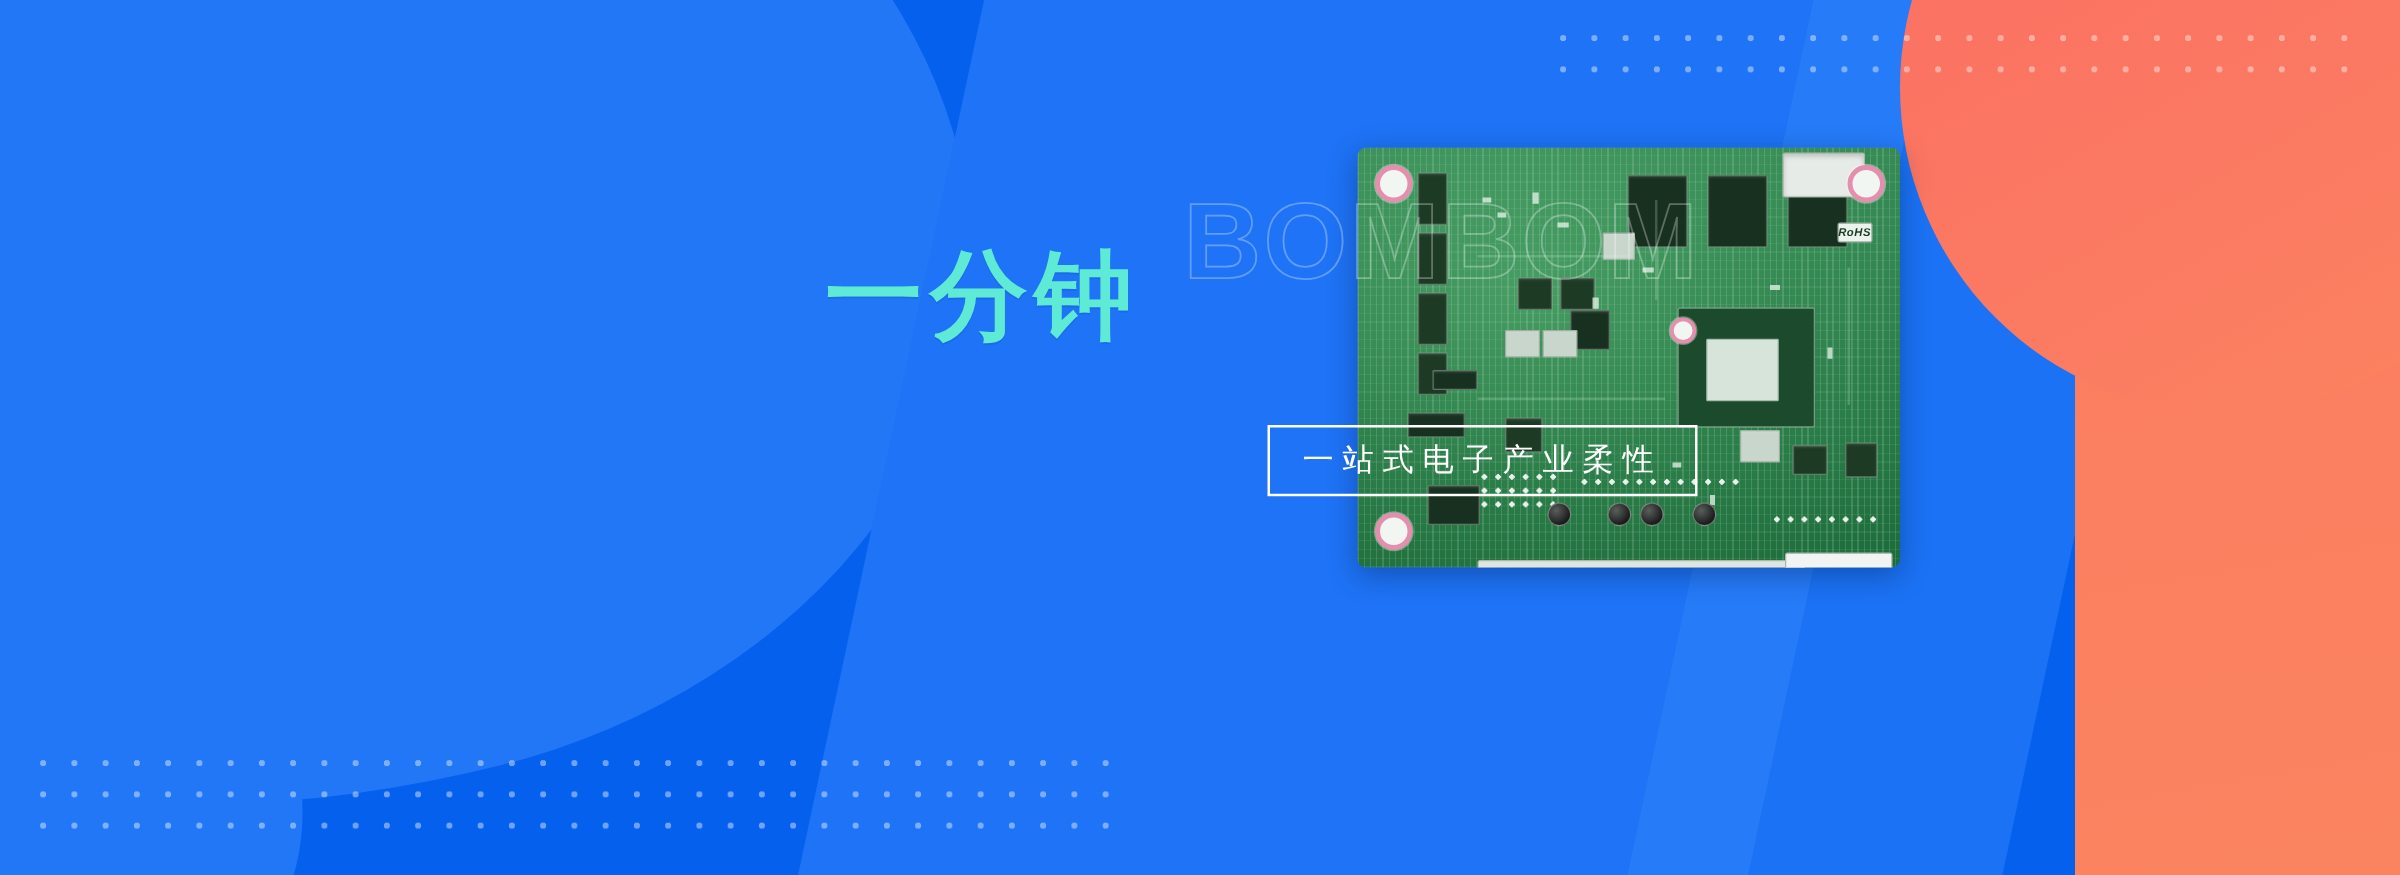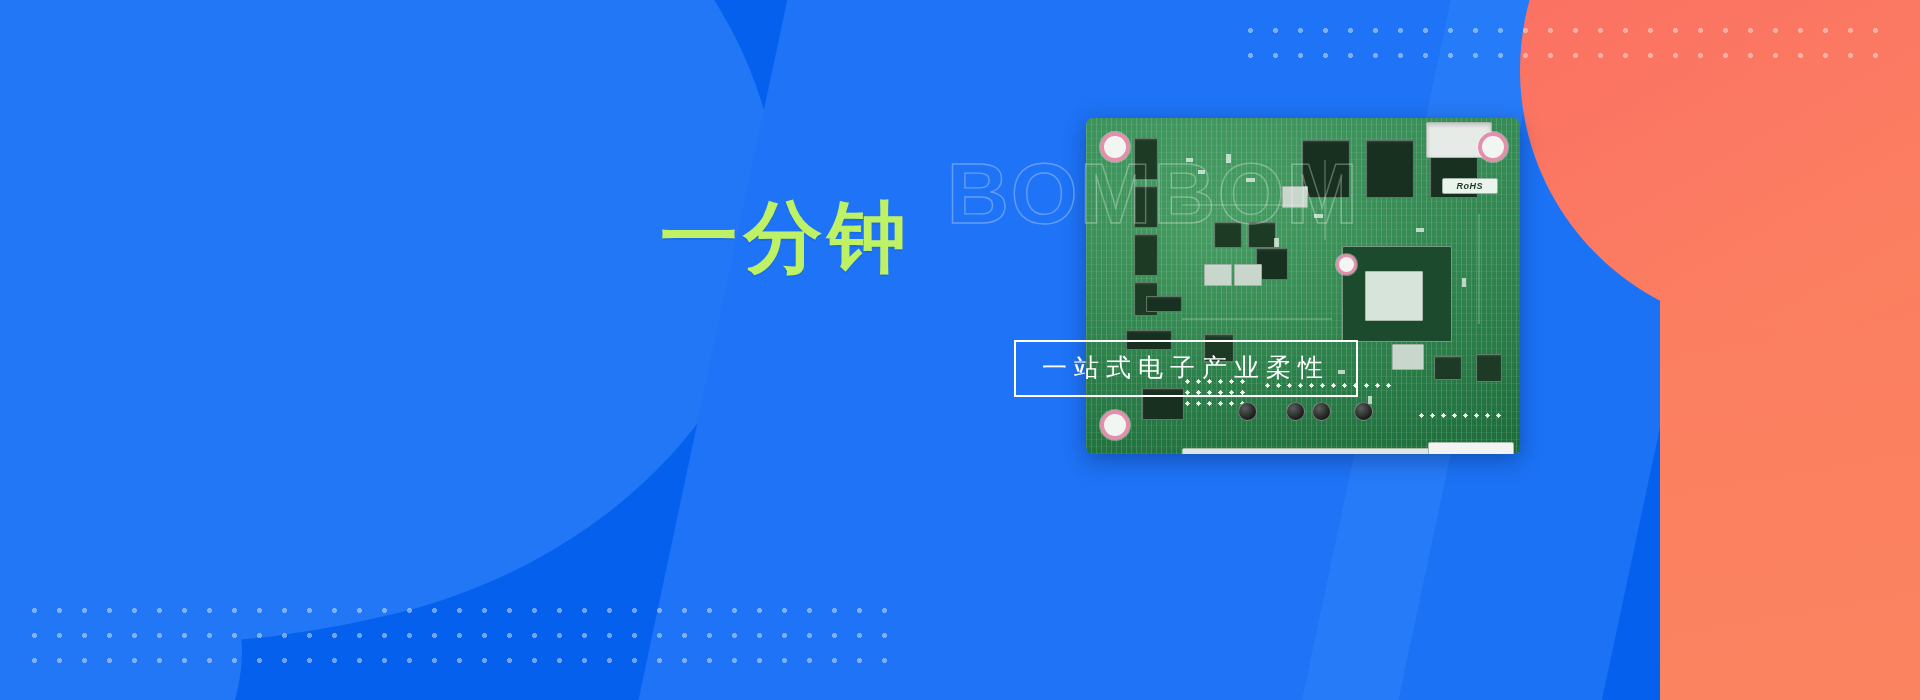--- a/index.html
+++ b/index.html
@@ -61,21 +61,21 @@
     position:absolute;right:0;top:0;
     font-size:86px;font-weight:bold;letter-spacing:2px;
     color:transparent;
     -webkit-text-stroke:1.4px rgba(255,255,255,.30);
     line-height:1;
     white-space:nowrap;
     pointer-events:none;
   }
   .headline{
     position:absolute;right:0;top:48px;width:100%;
-    color:#bef264;font-weight:bold;
+    color:#5eead4;font-weight:bold;
     font-size:78px;line-height:1.02;letter-spacing:6px;
     text-shadow:0 2px 0 rgba(0,40,120,.10);
     font-family:"DejaVu Sans","Liberation Sans",sans-serif;
   }
   .headline .l2{display:block;}
   .subbox{
     position:absolute;right:2px;top:190px;
     border:2px solid #ffffff;
     padding:9px 26px 11px 26px;
     color:#ffffff;font-size:25px;letter-spacing:7px;
@@ -137,21 +137,21 @@
   .hole.sm{width:15px;height:15px;border-width:3px;}
   .cap{
     position:absolute;width:17px;height:17px;border-radius:50%;
     background:radial-gradient(circle at 35% 32%, #5a5f5c 0%, #1a1d1b 70%);
     border:1px solid rgba(230,250,235,.4);
   }
   .rohs{
     position:absolute;right:22px;top:60px;
     background:#eaf3ec;color:#1c3a25;
     font-size:9px;font-weight:bold;font-style:italic;
-    padding:2px 14px;border-radius:2px;letter-spacing:.5px;
+    padding:2px 0;border-radius:2px;letter-spacing:.5px;
     border:1px solid #9fb0a4;
   }
   .sim-slot{
     position:absolute;right:28px;top:4px;width:64px;height:34px;
     background:#e6ebe7;border:1px solid #a9b8ac;border-radius:2px;
     box-shadow:inset 0 2px 4px rgba(0,0,0,.18);
   }
   .conn-bottom{
     position:absolute;bottom:-12px;left:96px;width:260px;height:16px;
     background:#dfe6e1;border:1px solid #a9b8ac;border-radius:2px;

